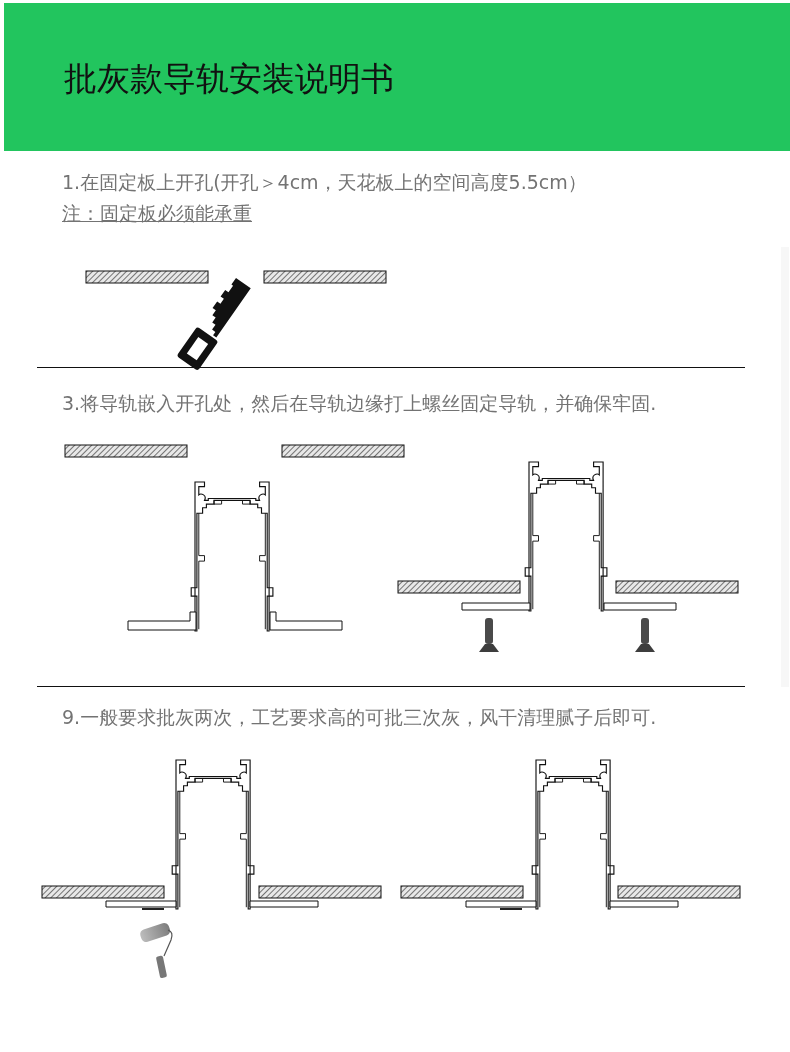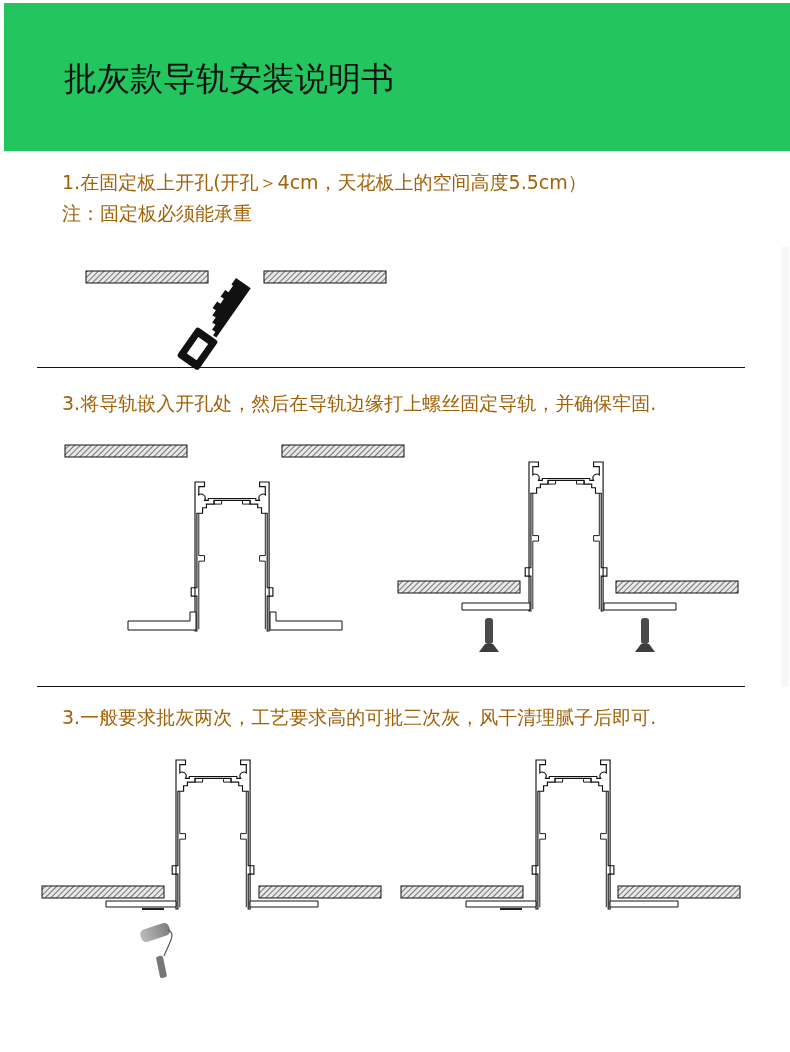--- a/index.html
+++ b/index.html
@@ -1,20 +1,20 @@
 <!DOCTYPE html>
 <html><head>
 <meta charset="utf-8">
 <style>
   html, body { margin:0; padding:0; background:#ffffff; }
   body { width:790px; height:1052px; position:relative; overflow:hidden;
          font-family:"DejaVu Sans", "Liberation Sans", sans-serif; color:#1a1a1a; }
   .header { position:absolute; left:4px; top:3px; width:787px; height:148px; background:#22c55e; }
   .header h1 { position:absolute; left:60px; top:54px; margin:0; font-size:33px; font-weight:normal; letter-spacing:0px; color:#111; }
-  .text { position:absolute; font-size:19px; line-height:28px; color:#a16207; white-space:nowrap; }
+  .text { position:absolute; font-size:19px; line-height:28px; color:#737373; white-space:nowrap; }
   .divider { position:absolute; left:37px; width:708px; height:1px; background:#111; }
   .scrollstrip { position:absolute; left:781px; top:247px; width:8px; height:440px; background:#f7f7f7; }
   svg { position:absolute; overflow:visible; }
 </style>
 </head>
 <body>
 
 <svg width="0" height="0" style="position:absolute">
   <defs>
     <pattern id="hatch" patternUnits="userSpaceOnUse" width="4" height="4" patternTransform="rotate(45)">
@@ -35,21 +35,21 @@
       <path fill="none" stroke="#111" stroke-width="1" d="M20,20 L20,24 L28,24 L28,20 M58,20 L58,24 L50,24 L50,20"></path>
     </g>
   </defs>
 </svg>
 
 <div class="header">
   <h1>批灰款导轨安装说明书</h1>
 </div>
 
 <div class="text" style="left:62px;top:168px;">1.在固定板上开孔(开孔＞4cm，天花板上的空间高度5.5cm）</div>
-<div class="text" style="left:62px;top:199px;">注：固定板必须能承重</div>
+<div class="text" style="left:62px;top:199px;text-decoration:underline;">注：固定板必须能承重</div>
 
 <svg style="left:0;top:250px" width="790" height="110">
   <rect x="86" y="21" width="122" height="12" fill="url(#hatch)" stroke="#111" stroke-width="1"></rect>
   <rect x="264" y="21" width="122" height="12" fill="url(#hatch)" stroke="#111" stroke-width="1"></rect>
   <g transform="translate(236,28) rotate(35)">
     <path fill="#111" d="M0,0 L18,0 L18,60 L14,60 L14,56 L10,56 L10,50 L6,50 L6,44 L2,44 L2,38 L-2,38 L-2,30 L2,30 L2,24 L-2,24 L-2,16 L2,16 L2,8 L0,8 Z"></path>
     <rect x="-4" y="62" width="26" height="36" rx="3" fill="#111"></rect>
     <rect x="3" y="70" width="12" height="20" fill="#fff"></rect>
   </g>
 </svg>
@@ -80,21 +80,21 @@
     <path d="M-10,34 L10,34 L4,26 L-4,26 Z" fill="#3d3d3d"></path>
   </g>
   <g transform="translate(645,178)">
     <rect x="-4" y="0" width="8" height="26" rx="3" fill="#4a4a4a"></rect>
     <path d="M-10,34 L10,34 L4,26 L-4,26 Z" fill="#3d3d3d"></path>
   </g>
 </svg>
 
 <div class="divider" style="top:686px"></div>
 
-<div class="text" style="left:62px;top:703px;">3.一般要求批灰两次，工艺要求高的可批三次灰，风干清理腻子后即可.</div>
+<div class="text" style="left:62px;top:703px;">9.一般要求批灰两次，工艺要求高的可批三次灰，风干清理腻子后即可.</div>
 
 <svg style="left:0;top:750px" width="790" height="240">
   <g transform="translate(176,10) scale(0.95,0.92)">
     <use href="#track"></use>
   </g>
   <rect x="42" y="136" width="122" height="12" fill="url(#hatch)" stroke="#111" stroke-width="1"></rect>
   <rect x="259" y="136" width="122" height="12" fill="url(#hatch)" stroke="#111" stroke-width="1"></rect>
   <path d="M106,151 L176,151 L176,157 L106,157 Z" fill="#fff" stroke="#111" stroke-width="1"></path>
   <path d="M250,151 L318,151 L318,157 L250,157 Z" fill="#fff" stroke="#111" stroke-width="1"></path>
   <rect x="142" y="158" width="22" height="2" fill="#222"></rect>

